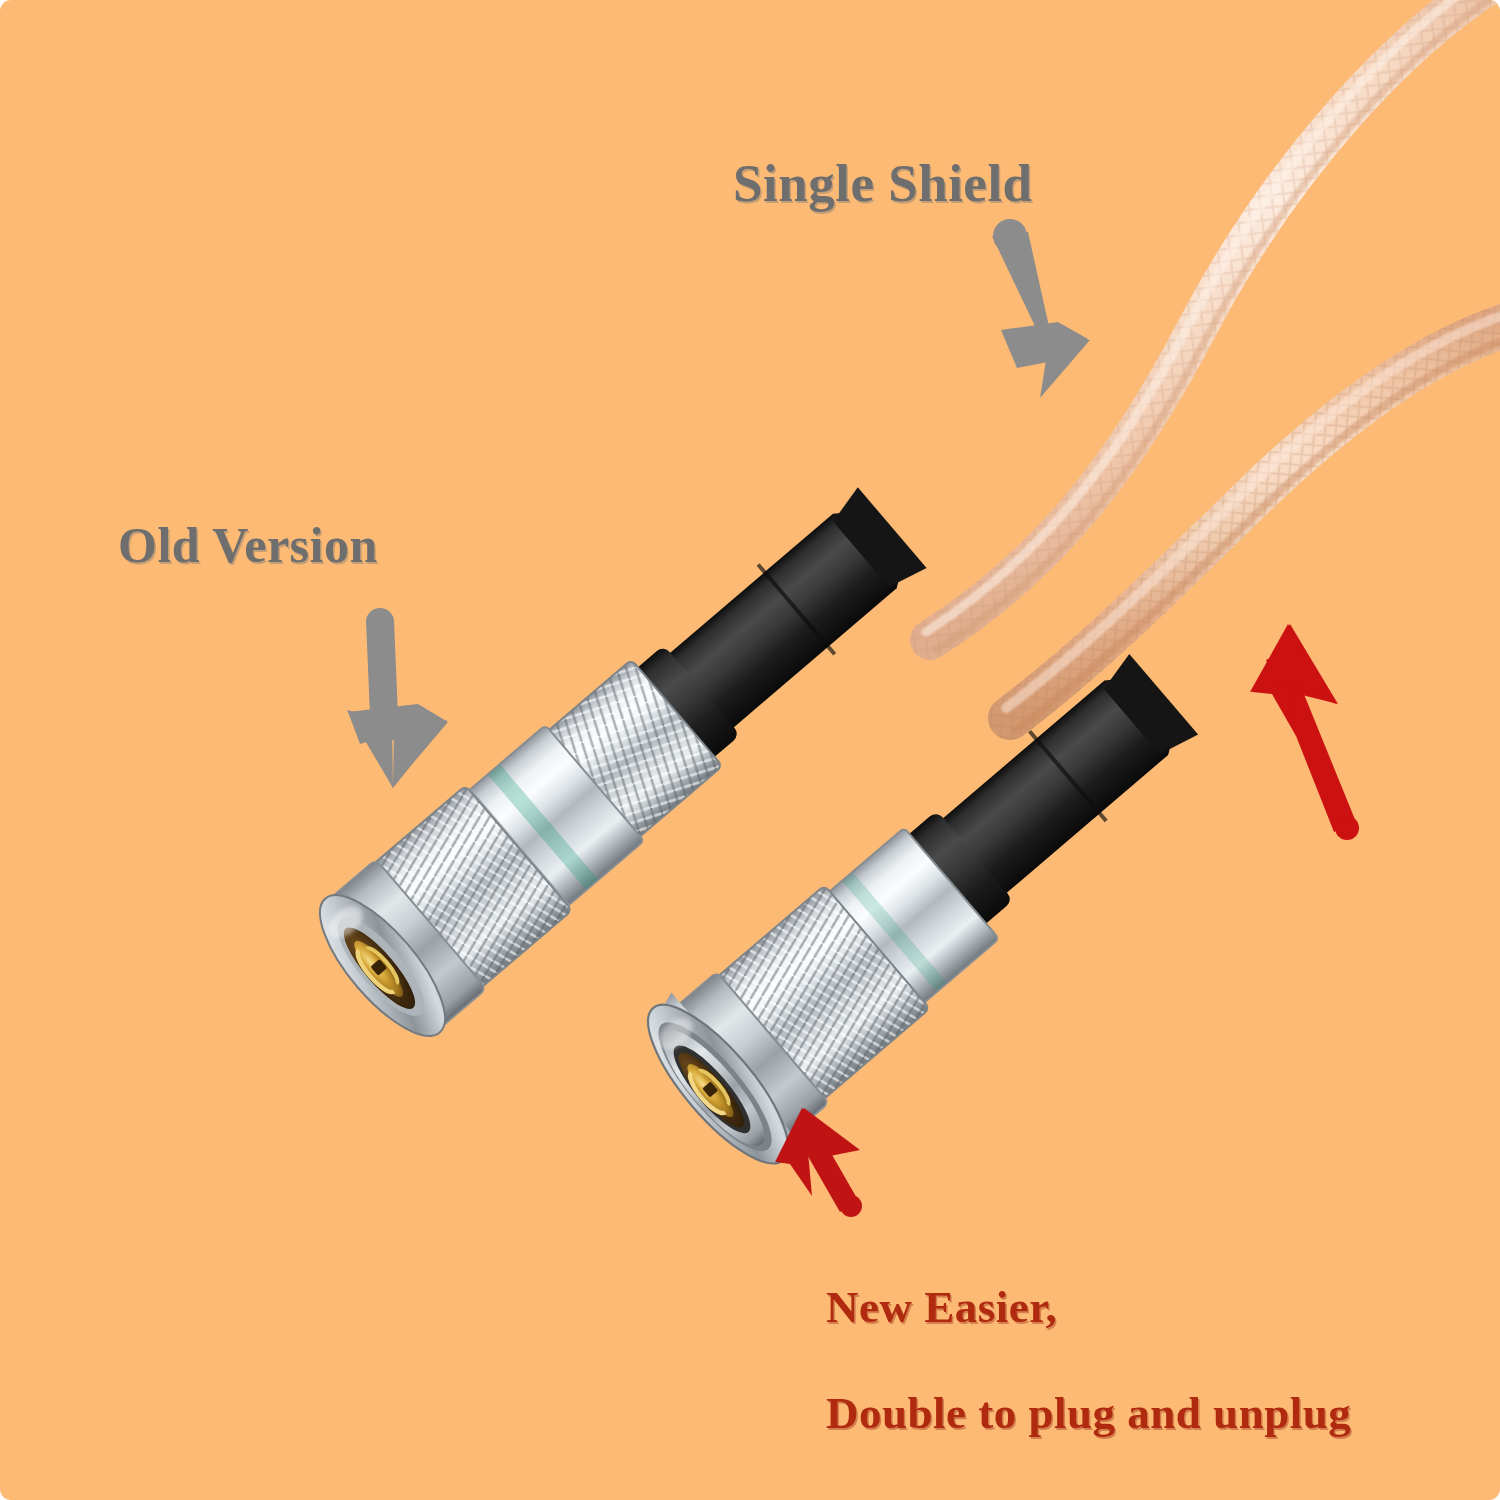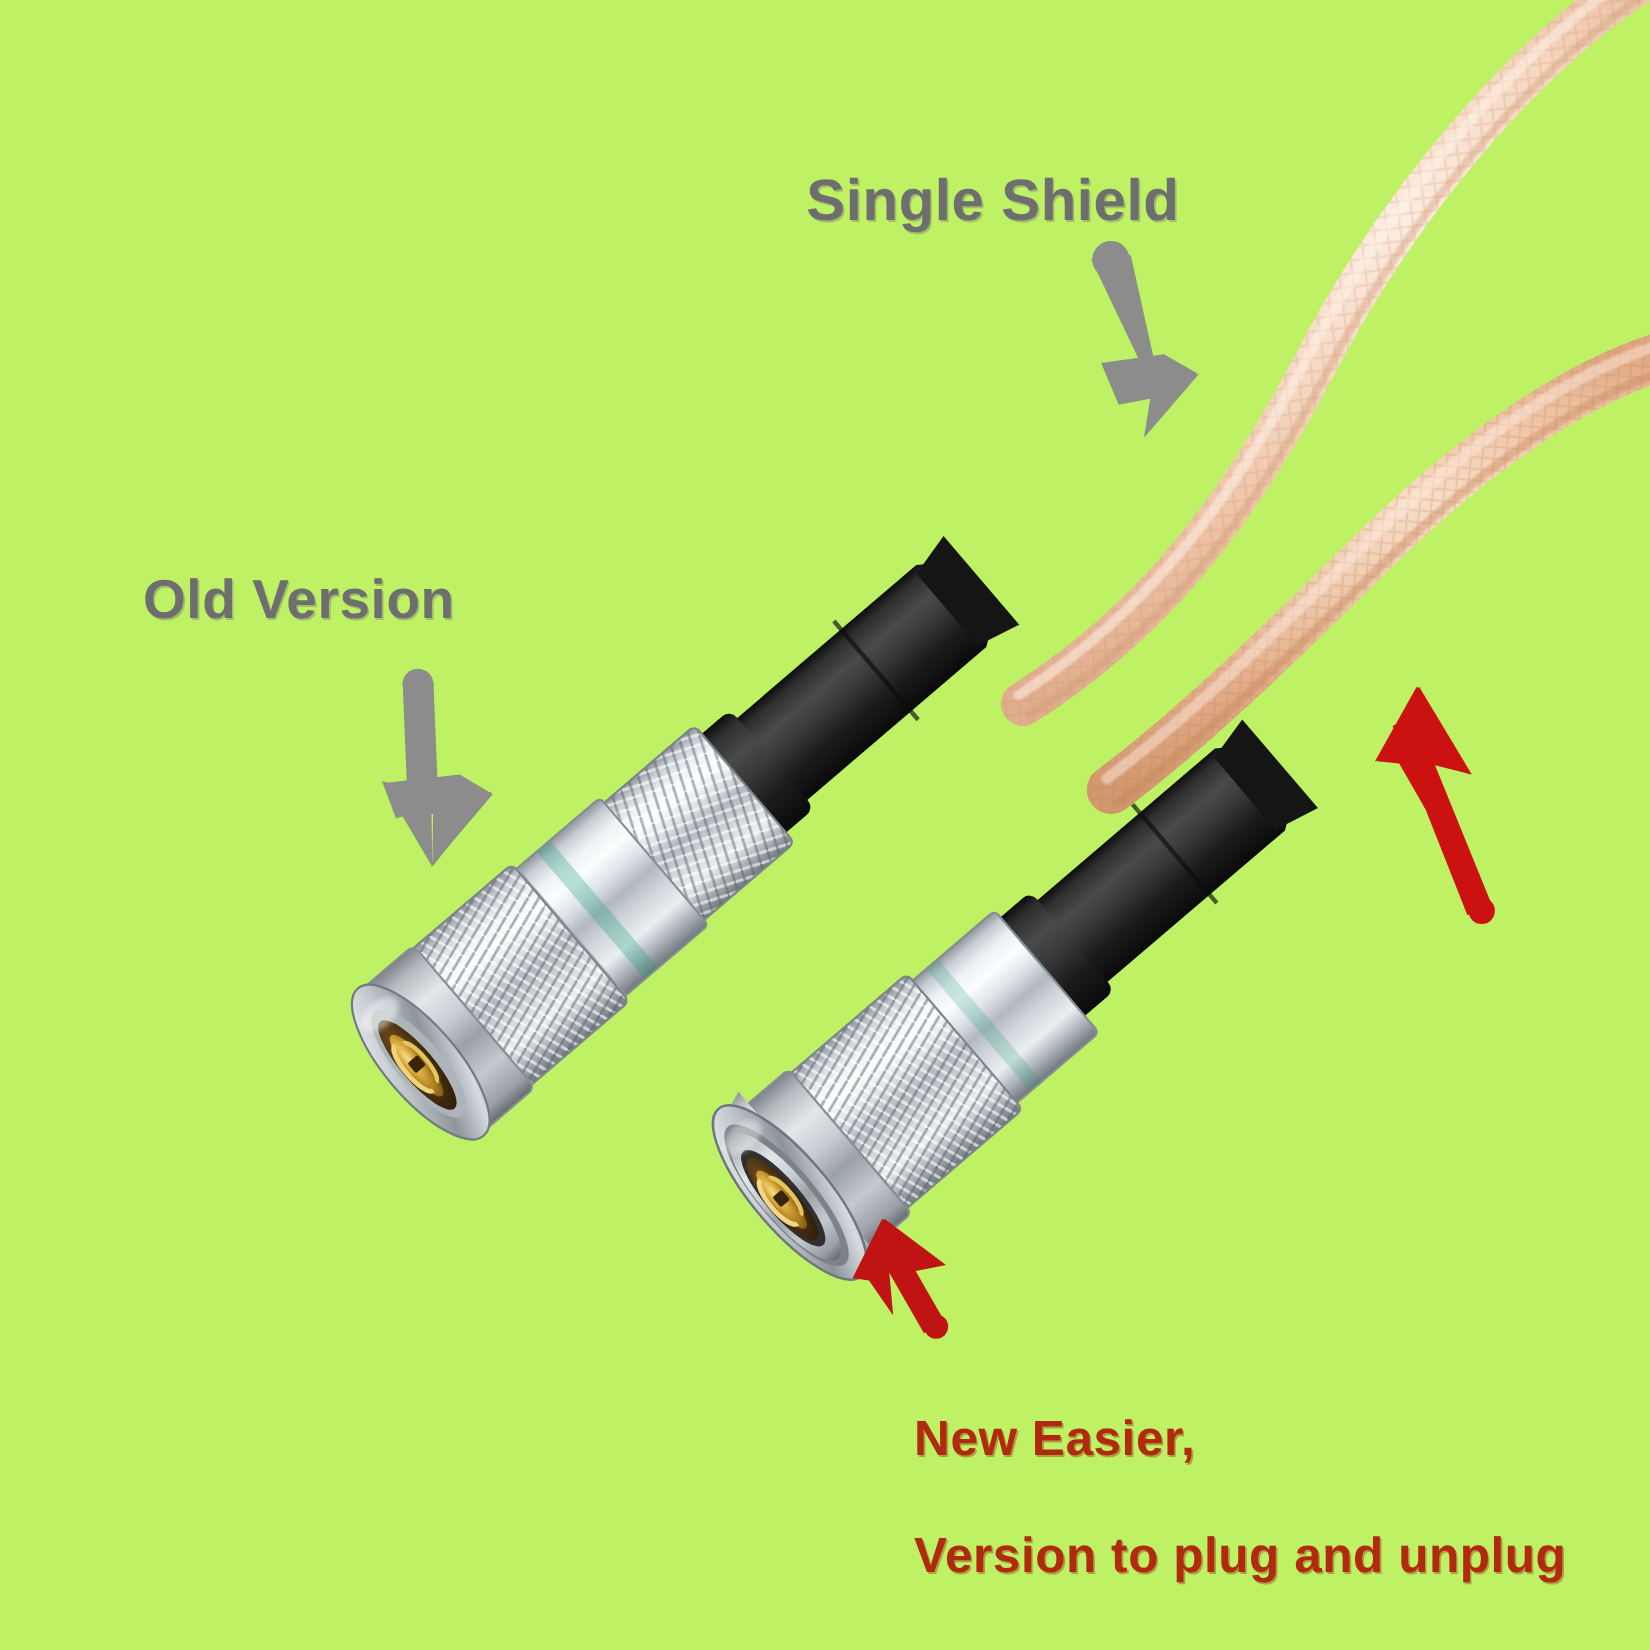--- a/index.html
+++ b/index.html
@@ -5,23 +5,24 @@
 <style>
   html, body {
     margin: 0;
     padding: 0;
     background: #ffffff;
   }
   #stage {
     position: relative;
     width: 1500px;
     height: 1500px;
-    background: #bef264;
+    background: #fdba74;
     overflow: hidden;
-    font-family: Liberation Sans, sans-serif;
+    font-family: Liberation Serif, serif;
+    border-radius: 11px;
   }
   #artboard {
     position: absolute;
     inset: 0;
     width: 1500px;
     height: 1500px;
   }
   .lbl {
     position: absolute;
     white-space: pre;
@@ -35,21 +36,20 @@
     font-size: 53px;
     color: #6e6e6e;
     text-shadow: 1.5px 1.5px 0 rgba(120,120,120,0.42);
   }
   #label-old-version {
     left: 118px;
     top: 516px;
     font-size: 50px;
     color: #6e6e6e;
     text-shadow: 1.5px 1.5px 0 rgba(120,120,120,0.42);
-    margin-left: 12px;
   }
   #label-double-shield {
     left: 1111px;
     top: 872px;
     font-size: 52px;
     color: #b02a10;
     text-shadow: 1.5px 1.5px 0 rgba(150,40,20,0.40);
   }
   #label-new-version {
     left: 779px;
@@ -313,16 +313,16 @@
 
   </svg>
 
   <div class="lbl" id="label-single-shield">Single Shield</div>
 
   <div class="lbl" id="label-old-version">Old Version</div>
 
 
   <div class="lbl" id="label-new-version">
     <span>New Easier,</span><br>
-    <span>Version to plug and unplug</span>
+    <span>Double to plug and unplug</span>
   </div>
 
 </div>
 
 </body></html>

